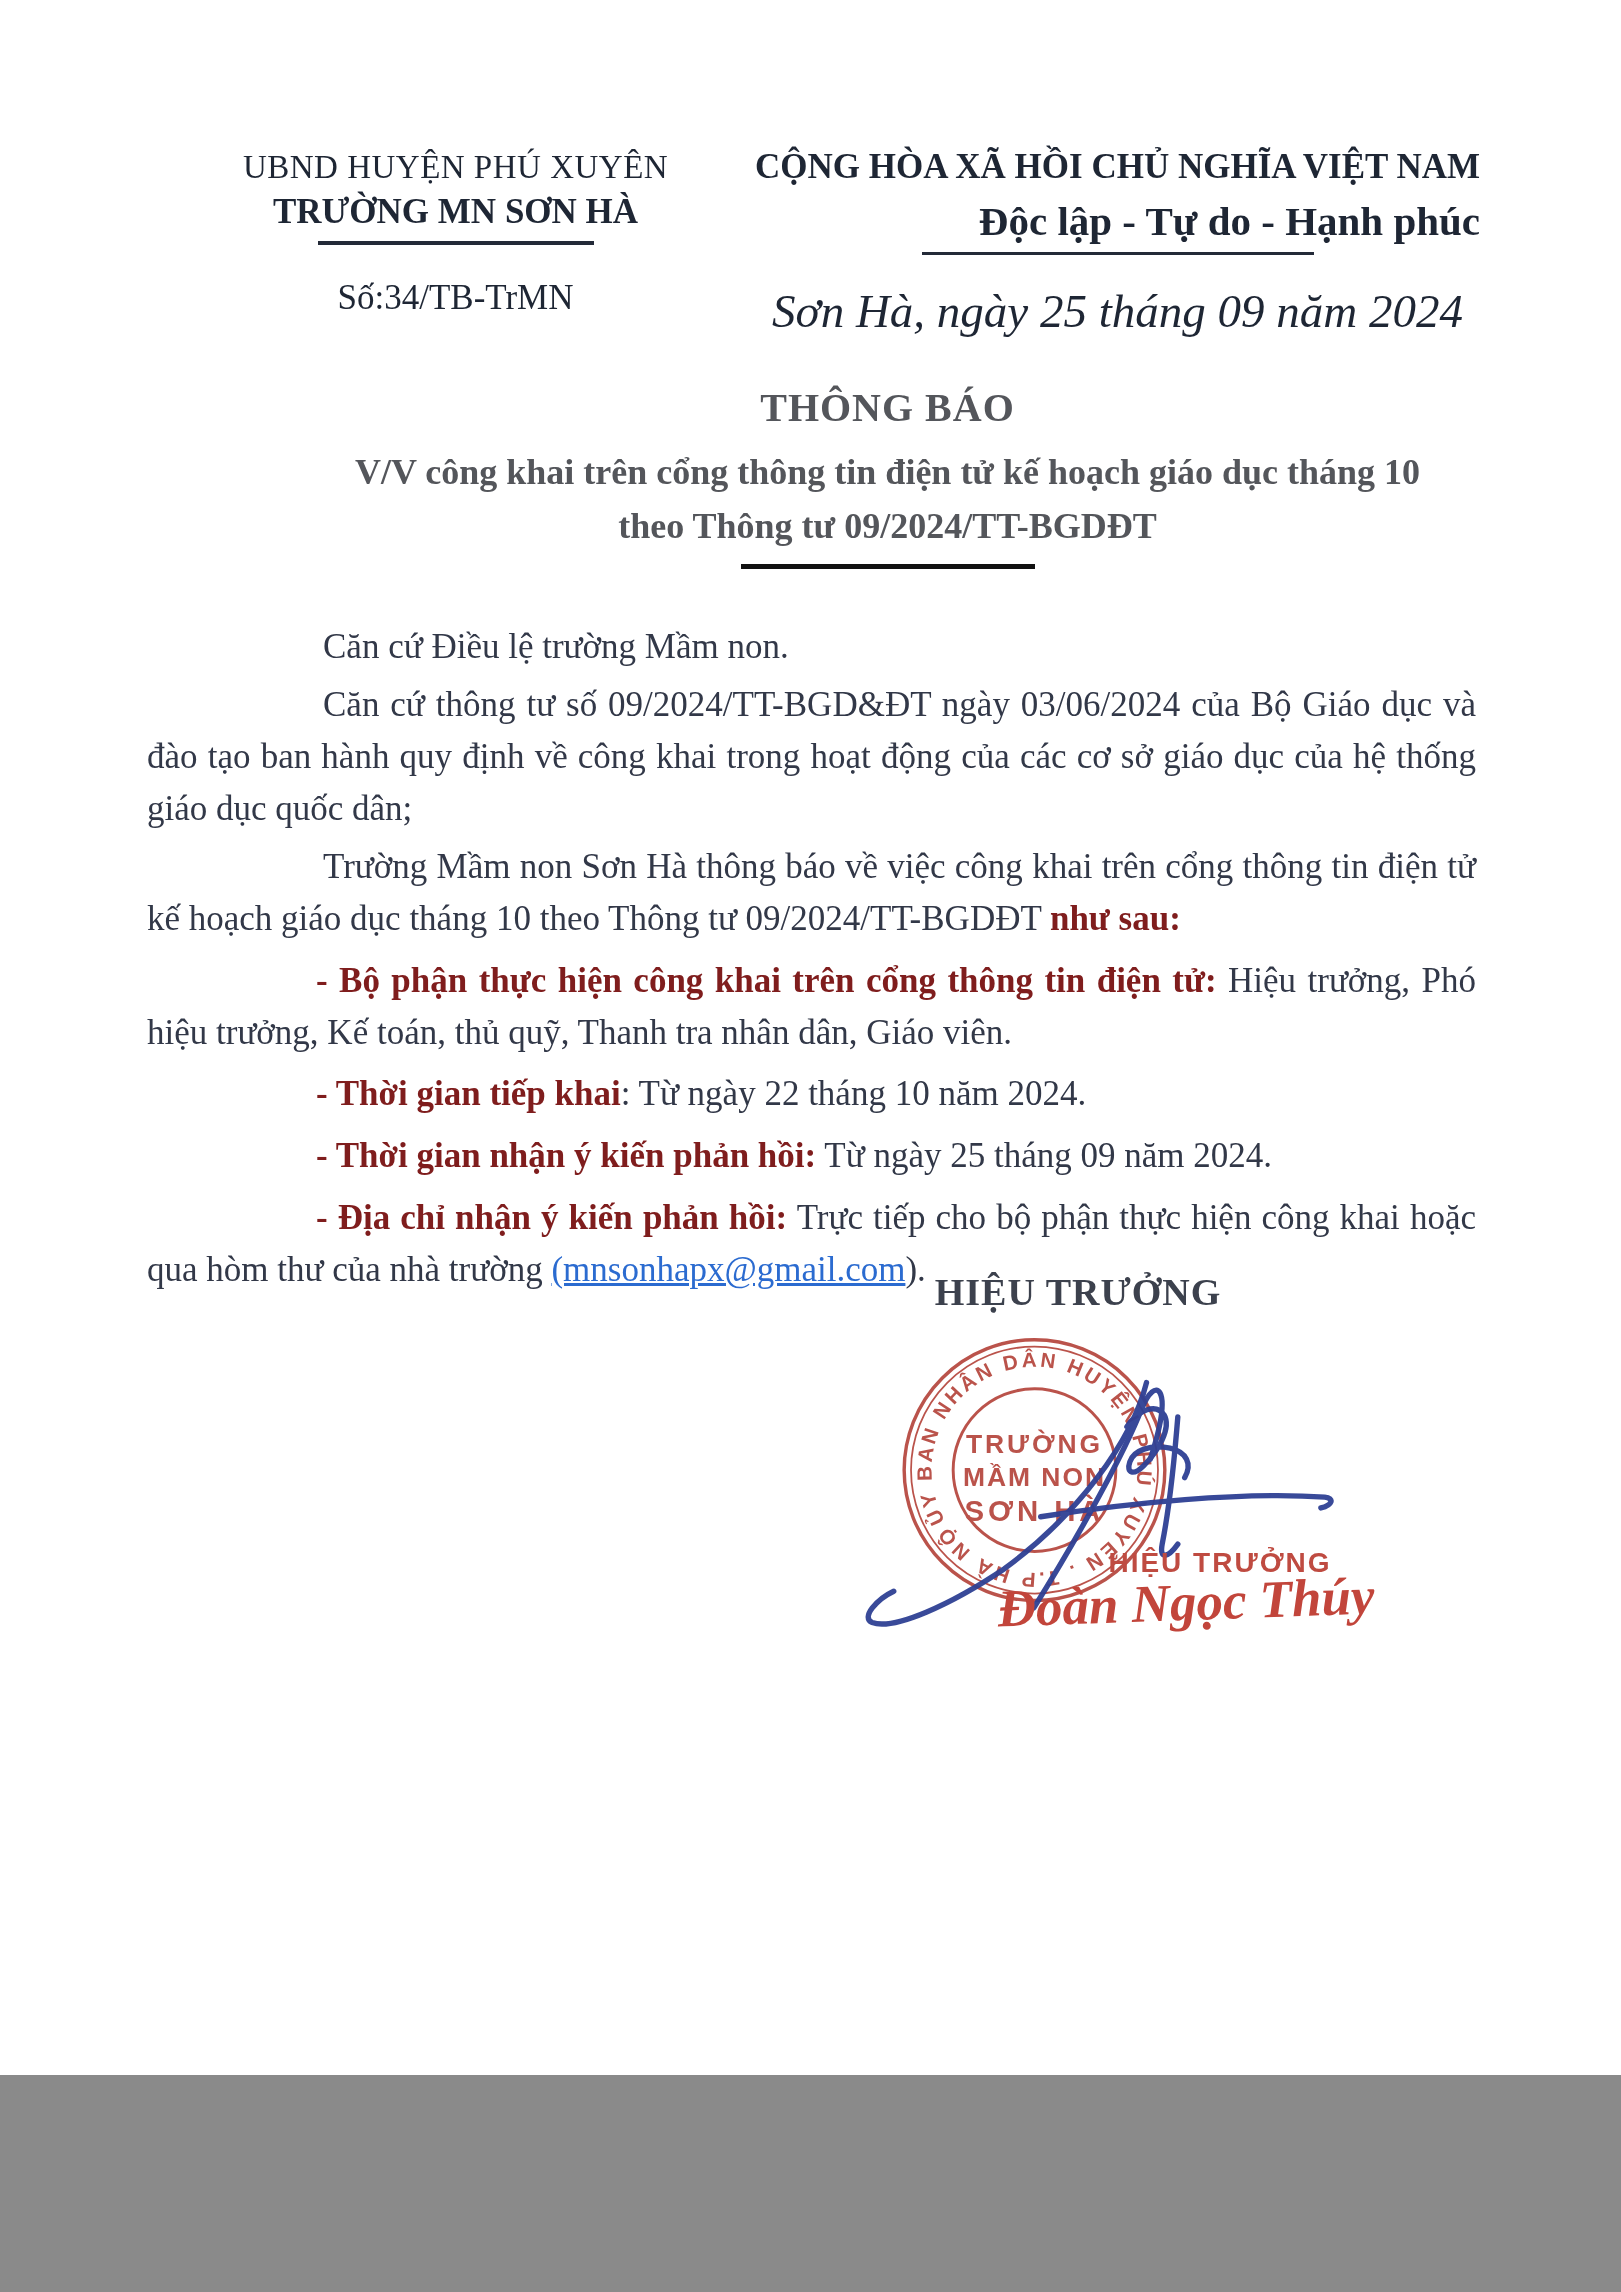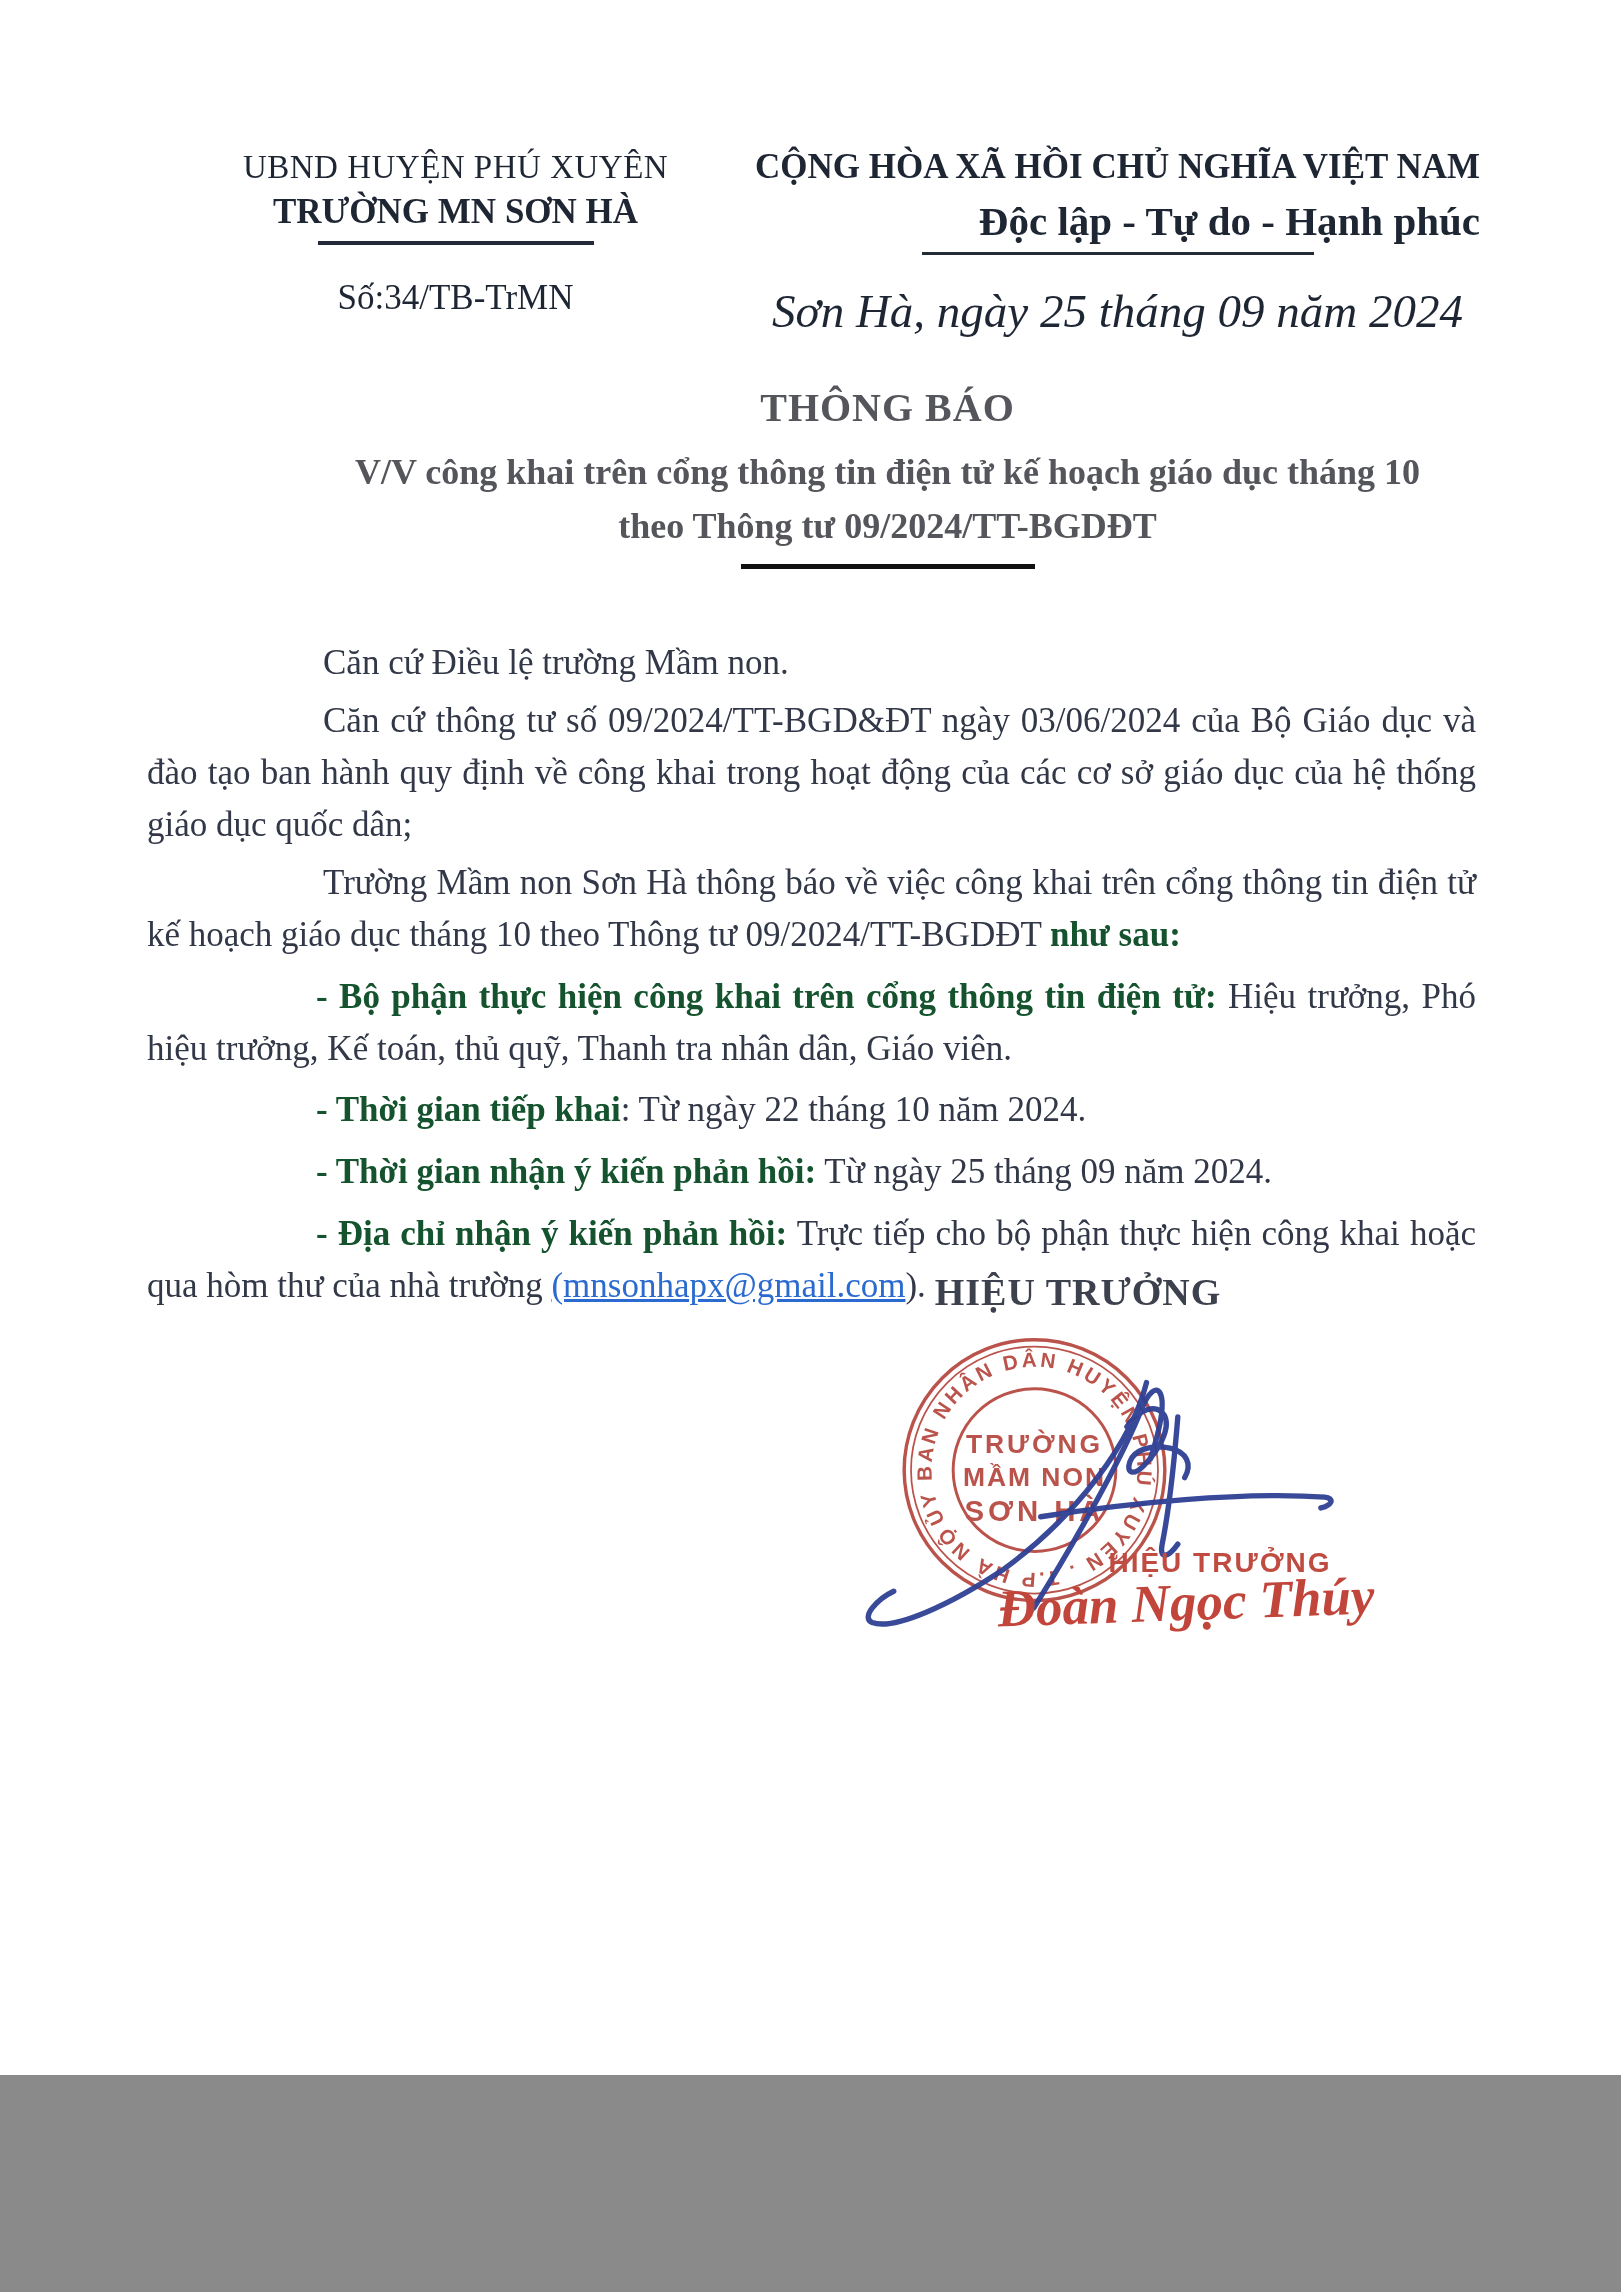--- a/index.html
+++ b/index.html
@@ -25,23 +25,23 @@
   
   .title-block{position:absolute;left:323px;top:384px;width:1129px;text-align:center;color:#54565b;}
   .doc-title{font-size:40px;font-weight:bold;letter-spacing:1px;}
   .doc-sub1{font-size:36px;font-weight:bold;margin-top:19.6px;white-space:nowrap;}
   .doc-sub2{font-size:36px;font-weight:bold;margin-top:12.7px;}
   .title-rule{width:294px;height:4.9px;background:#111111;margin:16.7px auto 0;}
   
   .body-text{position:absolute;left:147px;top:621px;width:1329px;
     font-size:35px;line-height:52px;text-align:justify;color:#323848;}
   .body-text p{margin:5.9px 0 0;text-indent:176px;}
-  .body-text p.first{margin-top:16px;}
+  .body-text p.first{margin-top:0;}
   .body-text p.item{margin-top:9.8px;text-indent:169px;}
-  .seg-bold{font-weight:bold;color:#14532d;font-family:Liberation Serif, serif;}
+  .seg-bold{font-weight:bold;color:#7f1d1d;font-family:Liberation Serif, serif;}
   .email-link{color:#2b6bd0;text-decoration:underline;cursor:pointer;}
   
   .sig-heading{position:absolute;left:882px;top:1270px;width:392px;text-align:center;
     font-size:38px;font-weight:bold;letter-spacing:1px;color:#3c414d;}
   .stamp-svg{position:absolute;left:863px;top:1323px;z-index:1;opacity:.92;}
   .signature-svg{position:absolute;left:833px;top:1358px;z-index:2;}
   .stamp-label{position:absolute;left:1068px;top:1547px;width:304px;text-align:center;z-index:3;
     font-family:"Liberation Sans", sans-serif;font-size:28px;font-weight:bold;
     letter-spacing:2px;color:#bf4b41;white-space:nowrap;}
   .signer-name{position:absolute;left:980px;top:1572px;width:412px;text-align:center;z-index:3;

